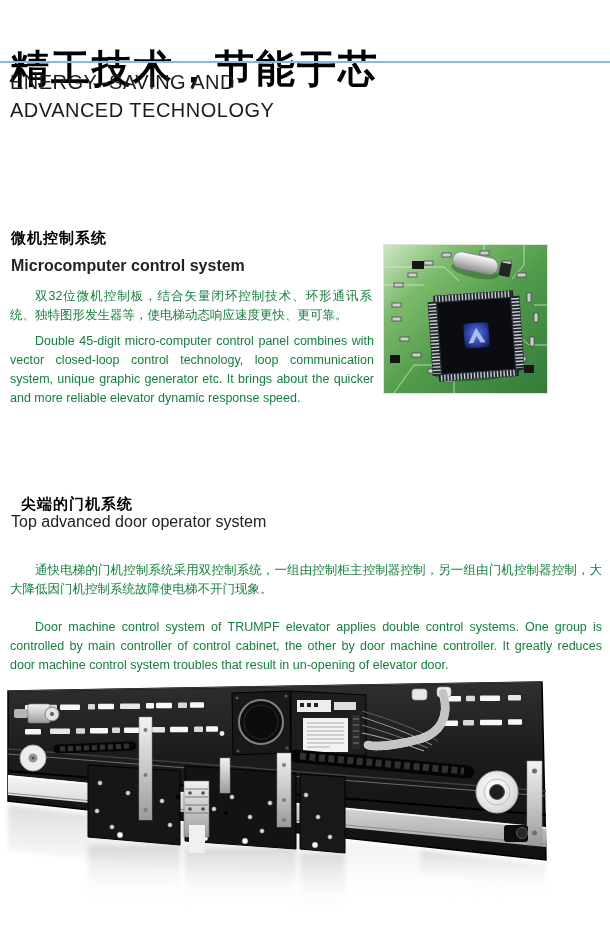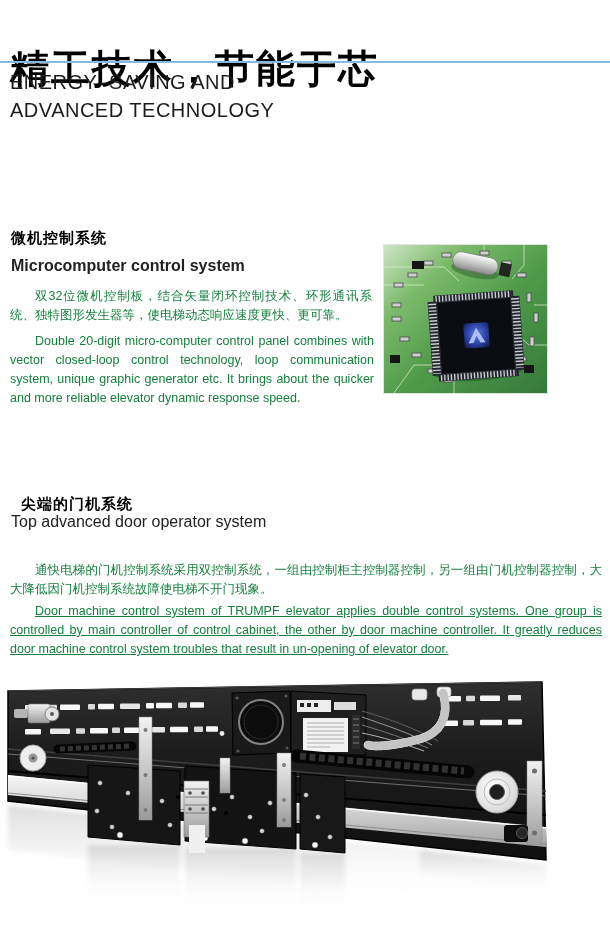--- a/index.html
+++ b/index.html
@@ -28,39 +28,39 @@
     font-size:12.5px;line-height:19px;color:#15803d;
     text-align:justify;text-indent:2em;margin:0;
   }
   .s1-h-zh{left:11px;top:229px;}
   .s1-h-en{left:11px;top:257px;font-weight:bold;}
   .s1-p-zh{left:10px;top:287px;width:362px;}
   .s1-p-en{left:10px;top:332px;width:364px;}
   .s2-h-zh{left:11px;top:485px;}
   .s2-h-en{left:11px;top:513px;}
   .s2-p-zh{left:10px;top:561px;width:592px;}
-  .s2-p-en{left:10px;top:602px;width:592px;text-decoration:underline;}
+  .s2-p-en{left:10px;top:618px;width:592px;}
   .pcb-fig{left:383px;top:244px;width:165px;height:150px;border:1px solid #e2e2e2;box-sizing:border-box;}
   .machine-fig{left:0;top:675px;width:610px;height:250px;}
   figure{margin:0;}
 </style>
 </head>
 <body>
 
 <h1 class="abs title-zh">精工技术，节能于芯</h1>
 <div class="abs divider"></div>
 <div class="abs title-en">
   <div>ENERGY–SAVING AND</div>
   <div>ADVANCED TECHNOLOGY</div>
 </div>
 
 <h2 class="abs sec-h-zh s1-h-zh" style="margin:0">微机控制系统</h2>
 <div class="abs sec-h-en s1-h-en">Microcomputer control system</div>
 <p class="abs para s1-p-zh">双32位微机控制板，结合矢量闭环控制技术、环形通讯系统、独特图形发生器等，使电梯动态响应速度更快、更可靠。</p>
-<p class="abs para s1-p-en">Double 20-digit micro-computer control panel combines with vector closed-loop control technology, loop communication system, unique  graphic generator etc.  It brings about the quicker and more reliable elevator dynamic response speed.</p>
+<p class="abs para s1-p-en">Double 45-digit micro-computer control panel combines with vector closed-loop control technology, loop communication system, unique  graphic generator etc.  It brings about the quicker and more reliable elevator dynamic response speed.</p>
 
 <figure class="abs pcb-fig">
 <svg width="163" height="148" viewBox="0 0 163 148">
   <defs>
     <linearGradient id="pcbBg" x1="0" y1="0" x2="1" y2="1">
       <stop offset="0" stop-color="#cfe6c6"></stop>
           <stop offset="0.25" stop-color="#7cba6b"></stop>
       <stop offset="0.55" stop-color="#4f9b4a"></stop>
           <stop offset="1" stop-color="#35793a"></stop>
     </linearGradient>

